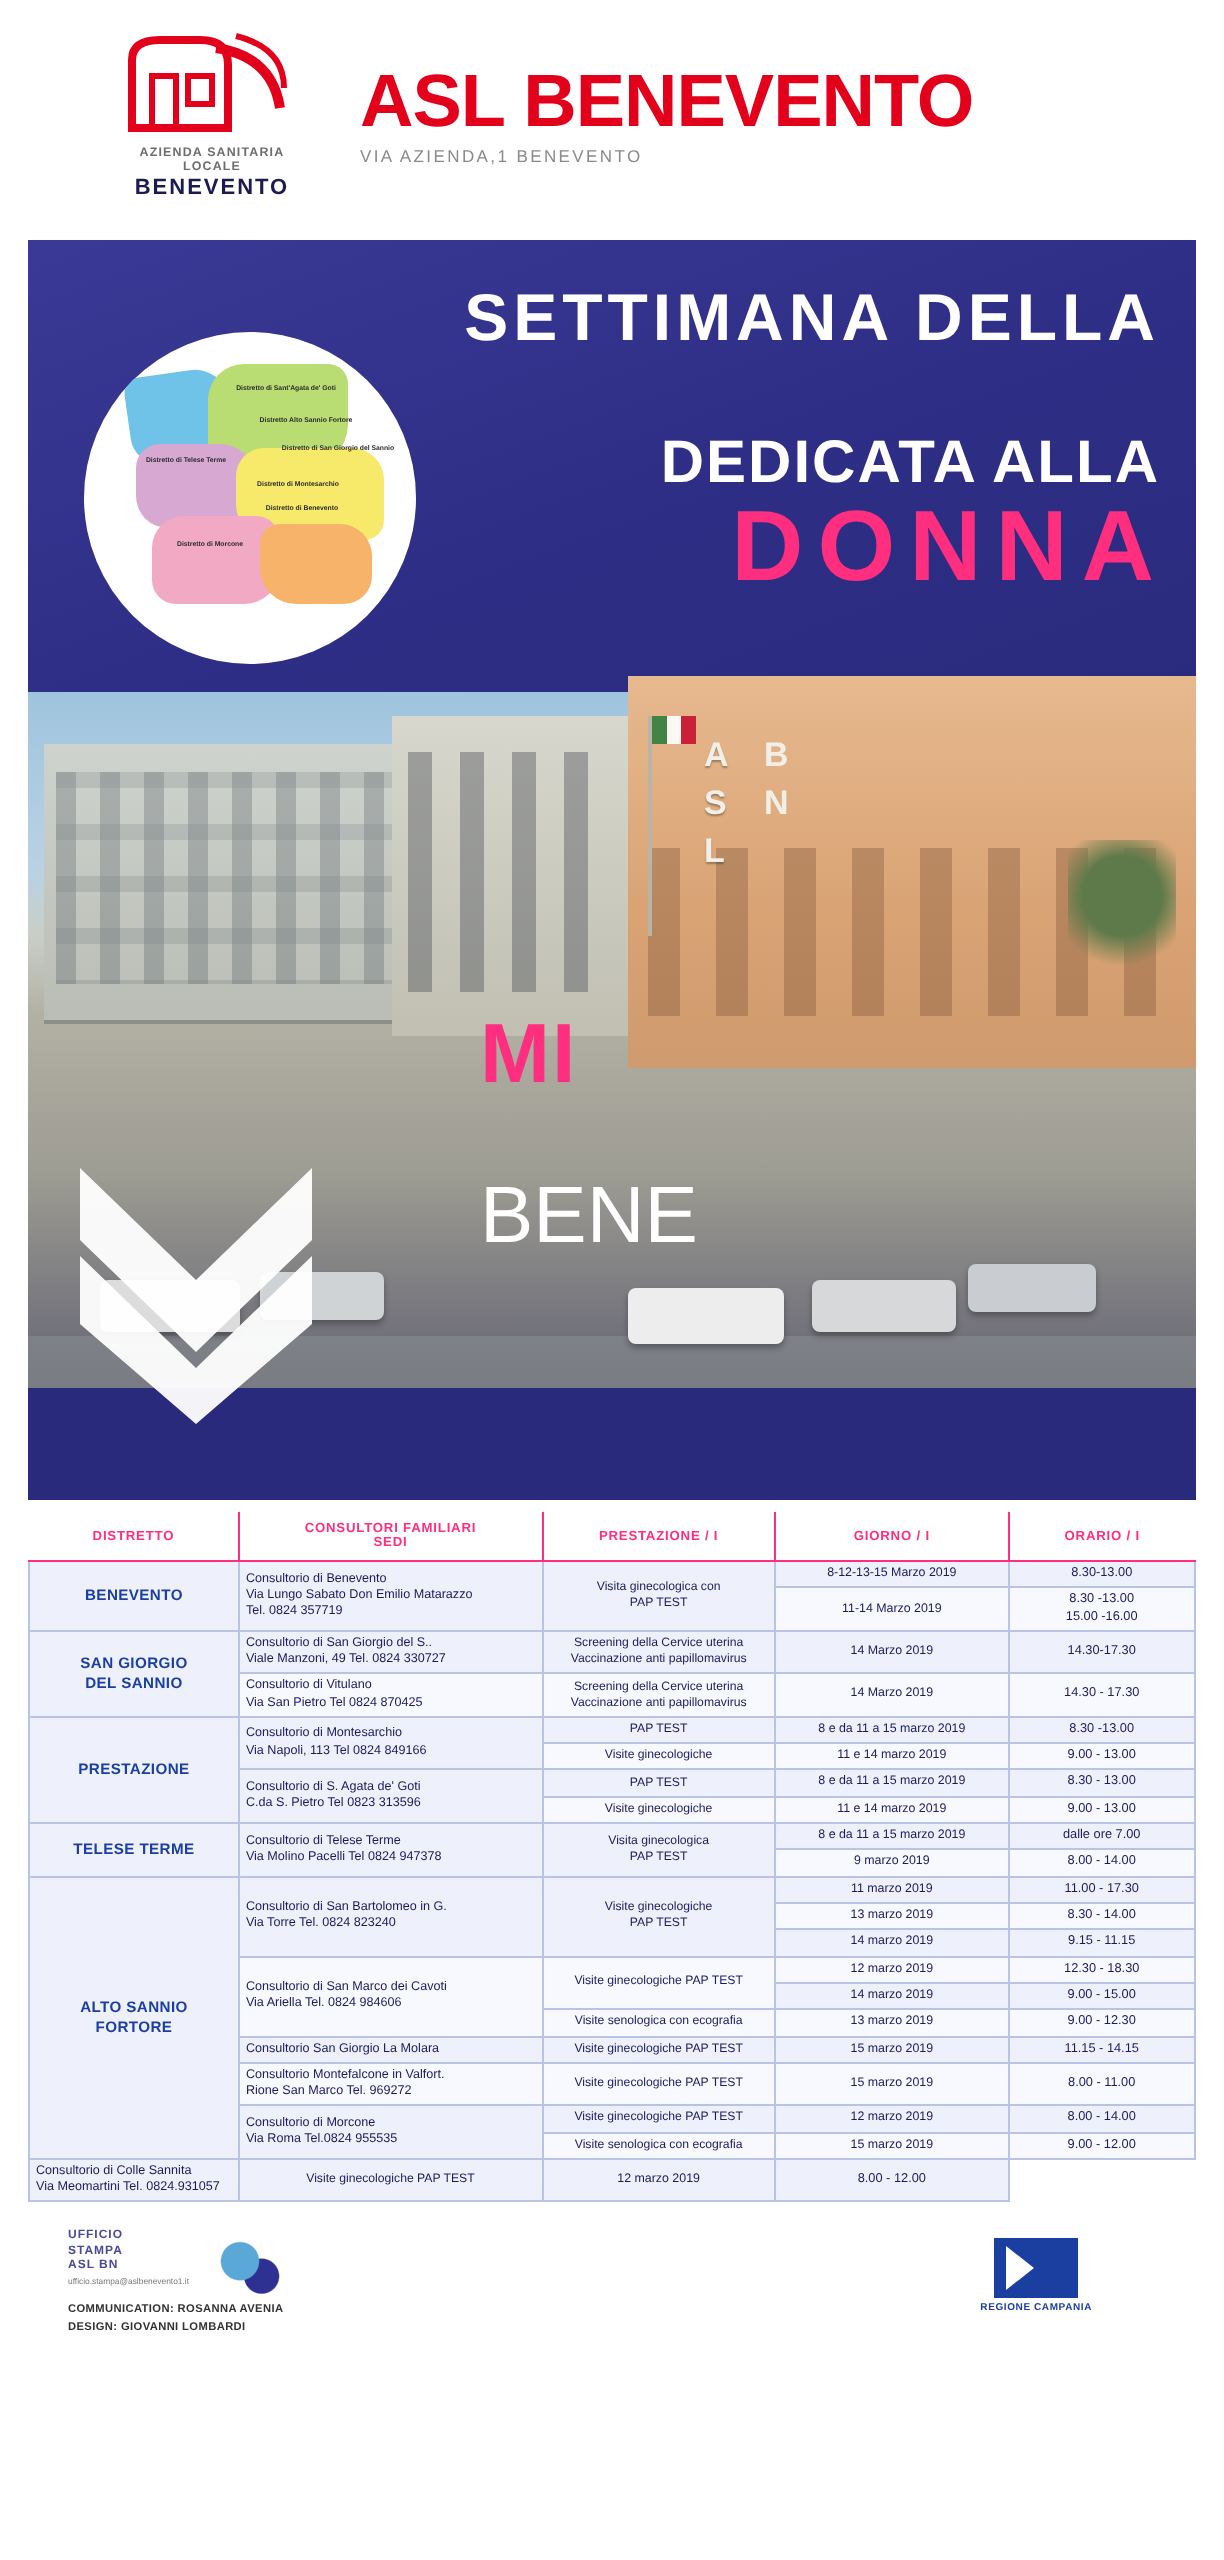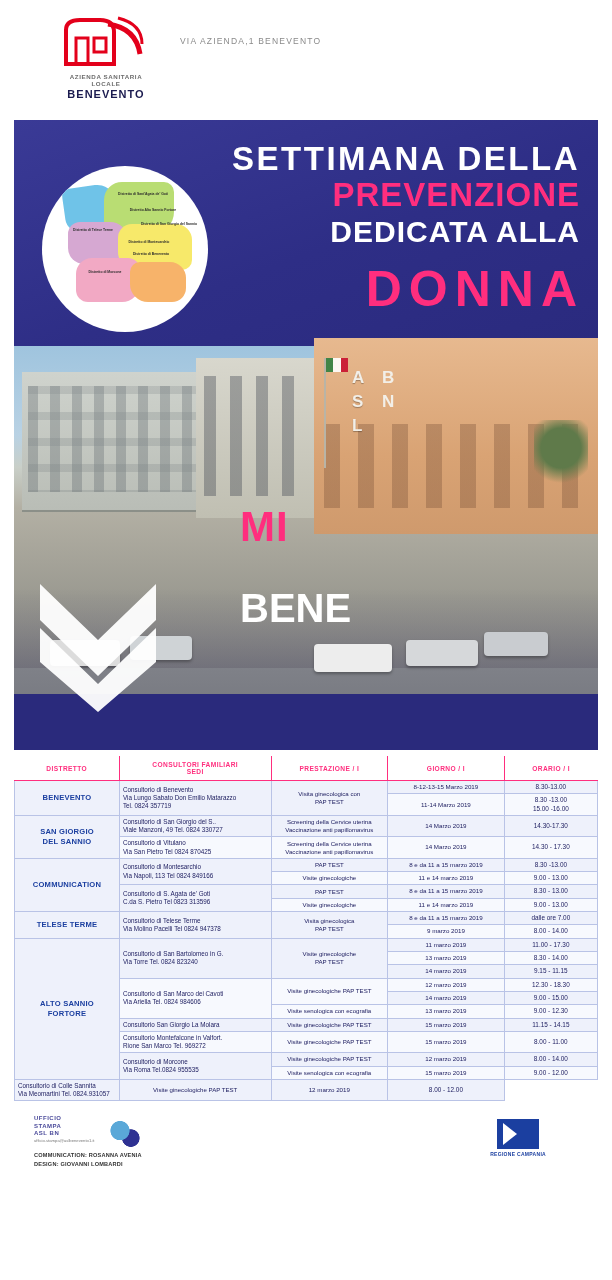--- a/index.html
+++ b/index.html
@@ -157,36 +157,36 @@
     position:absolute; right:18px; top:58px;
     font-size:33px; font-weight:bold; color:#ff2e7e;
     letter-spacing:1px; text-align:right; line-height:1.06;
   }
   .t-ded {
     position:absolute; right:18px; top:96px;
     font-size:30px; font-weight:bold; color:#ffffff;
     letter-spacing:1px; text-align:right; line-height:1.06;
   }
   .t-donna {
-    position:absolute; right:14px; top:144px;
+    position:absolute; right:14px; top:128px;
     font-size:50px; font-weight:bold; color:#ff2e7e;
     letter-spacing:7px; text-align:right; line-height:1;
   }
   .t-mi {
     position:absolute; left:226px; top:388px;
     font-size:42px; font-weight:bold; color:#ff2e7e; line-height:.92;
     letter-spacing:1px;
   }
   .t-voglio {
     position:absolute; left:226px; top:428px;
     font-size:42px; font-weight:bold; color:#ff2e7e; line-height:.92;
   }
   .t-bene {
     position:absolute; left:226px; top:470px;
-    font-size:40px; font-weight:bold; color:#ffffff; line-height:.92;
+    font-size:40px; font-weight:normal; color:#ffffff; line-height:.92;
   }
   .t-date {
     position:absolute; left:196px; top:516px;
     font-size:47px; font-weight:bold; color:#ffffff; letter-spacing:1px;
   }
   .poster-bottom-band {
     position:absolute; left:0; right:0; bottom:0; height:56px;
     background:#2a2a7c;
   }
   .chev {
@@ -305,20 +305,21 @@
         <rect x="18" y="24" width="12" height="26" fill="none" stroke="#e3001b" stroke-width="3"></rect>
         <rect x="36" y="24" width="12" height="14" fill="none" stroke="#e3001b" stroke-width="3"></rect>
         <path d="M50 10 Q78 14 82 40" fill="none" stroke="#e3001b" stroke-width="5"></path>
         <path d="M60 4 Q84 10 84 30" fill="none" stroke="#e3001b" stroke-width="3"></path>
       </svg>
     </div>
     <div class="logo-sub">AZIENDA SANITARIA LOCALE</div>
     <div class="logo-ben">BENEVENTO</div>
   </div>
   <div class="header-titles">
+    <div class="asl-title">ASL BENEVENTO</div>
     <div class="asl-addr">VIA AZIENDA,1 BENEVENTO</div>
   </div>
 </div>
 
 <div class="poster">
   <div class="poster-top"></div>
   <div class="poster-photo"></div>
 
   <div class="bld1"></div>
   <div class="bld2"></div>
@@ -345,21 +346,20 @@
     <div class="mlab" style="left:72px; top:26px;">Distretto di Sant'Agata de' Goti</div>
     <div class="mlab" style="left:82px; top:42px;">Distretto Alto Sannio Fortore</div>
     <div class="mlab" style="left:22px; top:62px;">Distretto di Telese Terme</div>
     <div class="mlab" style="left:78px; top:74px;">Distretto di Montesarchio</div>
     <div class="mlab" style="left:80px; top:86px;">Distretto di Benevento</div>
     <div class="mlab" style="left:98px; top:56px;">Distretto di San Giorgio del Sannio</div>
     <div class="mlab" style="left:34px; top:104px;">Distretto di Morcone</div>
   </div>
 
   <div class="t-settimana">SETTIMANA DELLA</div>
-  <div class="t-prev">PREVENZIONE</div>
   <div class="t-ded">DEDICATA ALLA</div>
   <div class="t-donna">DONNA</div>
 
   <div class="t-mi">MI</div>
   <div class="t-bene">BENE</div>
 
   <div class="poster-bottom-band"></div>
   <div class="chev">
     <svg width="150" height="150" viewBox="0 0 150 150">
       <path d="M12 22 L70 78 L128 22 L128 58 L70 114 L12 58 Z" fill="#ffffff" opacity="0.95"></path>
@@ -415,21 +415,21 @@
         </tr>
         <tr class="rowbg-b">
           <td class="sede" style="white-space: pre-line;">Consultorio di Vitulano
 Via San Pietro Tel 0824 870425</td>
           <td class="prest" style="white-space: pre-line;">Screening della Cervice uterina
 Vaccinazione anti papillomavirus</td>
           <td class="giorno" style="white-space: pre-line;">14 Marzo 2019</td>
           <td class="orario" style="white-space: pre-line;">14.30 - 17.30</td>
         </tr>
         <tr class="rowbg-a">
-          <td class="distretto" rowspan="4" style="white-space: pre-line;">COMMUNICATION</td>
+          <td class="distretto" rowspan="4" style="white-space: pre-line;">PRESTAZIONE</td>
           <td class="sede" rowspan="2" style="white-space: pre-line;">Consultorio di Montesarchio
 Via Napoli, 113 Tel 0824 849166</td>
           <td class="prest" style="white-space: pre-line;">PAP TEST</td>
           <td class="giorno" style="white-space: pre-line;">8  e da 11 a 15 marzo 2019</td>
           <td class="orario" style="white-space: pre-line;">8.30 -13.00</td>
         </tr>
         <tr class="rowbg-b">
           <td class="prest" style="white-space: pre-line;">Visite ginecologiche</td>
           <td class="giorno" style="white-space: pre-line;">11 e 14 marzo 2019</td>
           <td class="orario" style="white-space: pre-line;">9.00 - 13.00</td>

